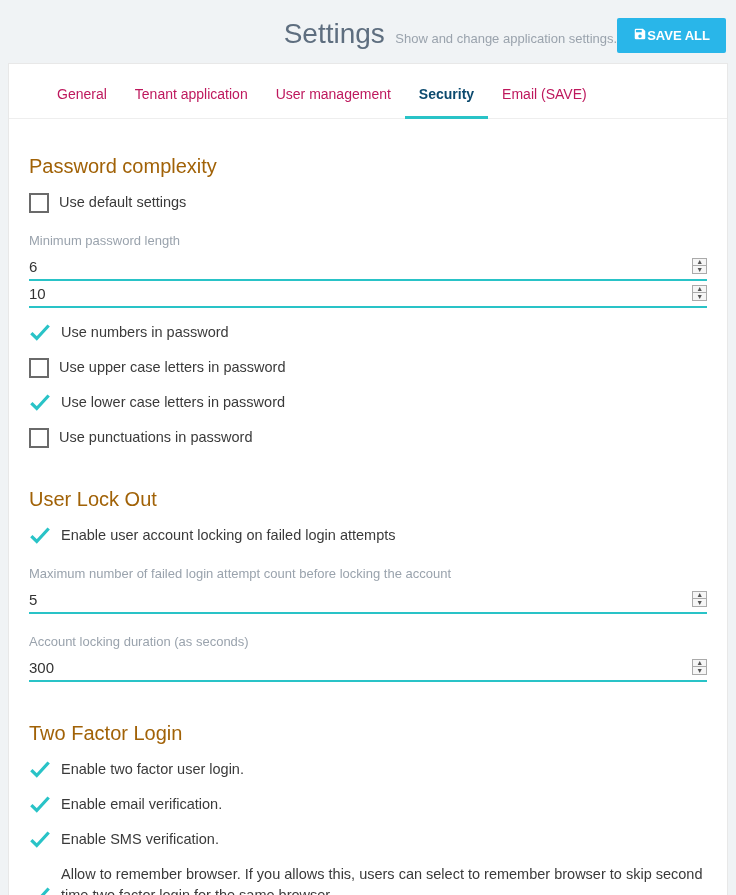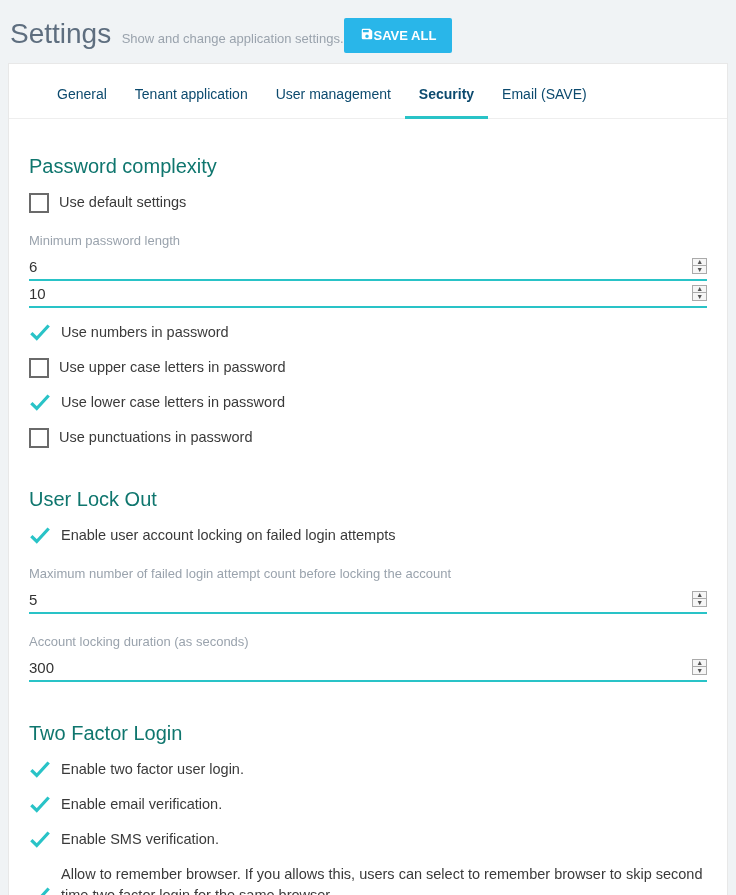--- a/index.html
+++ b/index.html
@@ -5,21 +5,21 @@
     * { margin: 0; padding: 0; box-sizing: border-box; }
     body {
       font-family: 'Segoe UI', Tahoma, sans-serif;
       background: #f0f3f5;
       width: 736px;
       padding: 8px;
       color: #555;
     }
     .header-row {
       display: flex;
-      justify-content: flex-start;
+      justify-content: flex-end;
       align-items: flex-start;
       padding: 10px 2px 4px 2px;
     }
     .header-title {
       font-size: 28px;
       color: #5e6e7f;
       font-weight: 400;
     }
     .header-subtitle {
       font-size: 13px;
@@ -48,36 +48,36 @@
     }
     .tabs {
       display: flex;
       gap: 0;
       border-bottom: 1px solid #eee;
       padding: 8px 34px 0 34px;
     }
     .tab {
       padding: 14px 14px;
       font-size: 14px;
-      color: #0c4a6e;
+      color: #be185d;
       cursor: pointer;
       border-bottom: 3px solid transparent;
       margin-bottom: -1px;
     }
     .tab.active {
       border-bottom-color: #29c3c7;
       font-weight: 600;
       color: #0c4a6e;
     }
     .tab-body {
       padding: 14px 20px 22px 20px;
     }
     .section-title {
       font-size: 20px;
-      color: #0f766e;
+      color: #a16207;
       font-weight: 400;
       margin: 40px 0 10px 0;
     }
     .section-title:first-child { margin-top: 22px; }
 
     .check-row {
       display: flex;
       align-items: flex-end;
       gap: 10px;
       margin: 12px 0;

